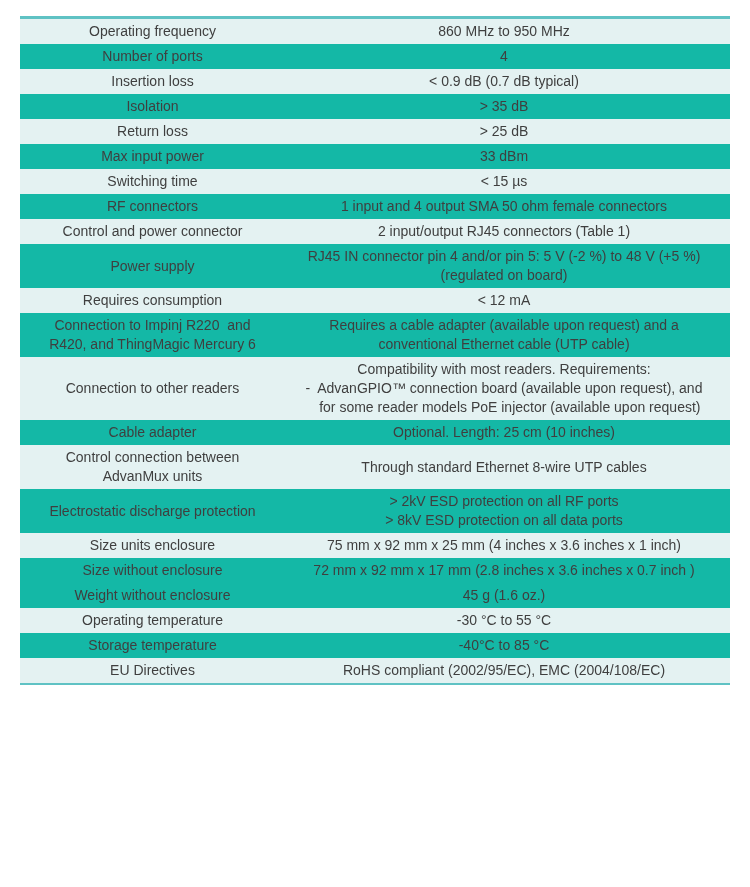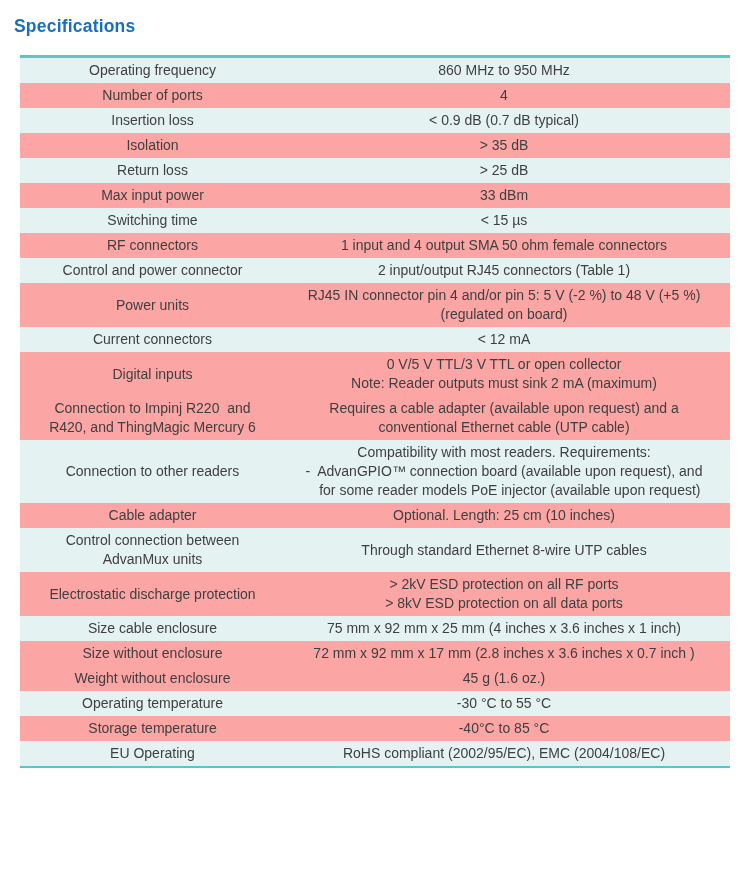--- a/index.html
+++ b/index.html
@@ -27,35 +27,34 @@
     width:710px;
     margin-left:20px;
     border-collapse:collapse;
     table-layout:fixed;
     border-top:3px solid var(--accent);
     border-bottom:2px solid var(--accent);
   }
   col.c1{width:263px;}
   col.c2{width:447px;}
   tr.alt{background:var(--rowbg);}
-  tr.plain{background:#fca5a5;}
+  tr.plain{background:#14b8a6;}
   td{
     vertical-align:middle;
     line-height:19px;
     white-space:pre-wrap;
     text-align:center;
   }
   td.label{padding:3px 8px 3px 10px;}
   td.value{padding:3px 8px 3px 3px;}
 </style>
 </head>
 <body>
 
 <div class="page">
-  <h2 class="page-title">Specifications</h2>
   <table class="spec-table">
     <colgroup>
         <col class="c1">
         <col class="c2">
       </colgroup>
     <tbody>
   <tr class="alt">
     <td class="label">Operating frequency</td>
     <td class="value">860 MHz to 950 MHz</td>
   </tr>
@@ -94,35 +93,30 @@
     <td class="label">RF connectors</td>
     <td class="value">1 input and 4 output SMA 50 ohm female connectors</td>
   </tr>
 
   <tr class="alt">
     <td class="label">Control and power connector</td>
     <td class="value">2 input/output RJ45 connectors (Table 1)</td>
   </tr>
 
   <tr class="plain">
-    <td class="label">Power units</td>
+    <td class="label">Power supply</td>
     <td class="value">RJ45 IN connector pin 4 and/or pin 5: 5 V (-2 %) to 48 V (+5 %)
 (regulated on board)</td>
   </tr>
 
   <tr class="alt">
-    <td class="label">Current connectors</td>
+    <td class="label">Requires consumption</td>
     <td class="value">&lt; 12 mA</td>
   </tr>
 
-  <tr class="plain">
-    <td class="label">Digital inputs</td>
-    <td class="value">0 V/5 V TTL/3 V TTL or open collector
-Note: Reader outputs must sink 2 mA (maximum)</td>
-  </tr>
 
 
   <tr class="plain">
     <td class="label">Connection to Impinj R220  and
 R420, and ThingMagic Mercury 6</td>
     <td class="value">Requires a cable adapter (available upon request) and a
 conventional Ethernet cable (UTP cable)</td>
   </tr>
 
   <tr class="alt">
@@ -143,21 +137,21 @@
     <td class="value">Through standard Ethernet 8-wire UTP cables</td>
   </tr>
 
   <tr class="plain">
     <td class="label">Electrostatic discharge protection</td>
     <td class="value">&gt; 2kV ESD protection on all RF ports
 &gt; 8kV ESD protection on all data ports</td>
   </tr>
 
   <tr class="alt">
-    <td class="label">Size cable enclosure</td>
+    <td class="label">Size units enclosure</td>
     <td class="value">75 mm x 92 mm x 25 mm (4 inches x 3.6 inches x 1 inch)</td>
   </tr>
 
   <tr class="plain">
     <td class="label">Size without enclosure</td>
     <td class="value">72 mm x 92 mm x 17 mm (2.8 inches x 3.6 inches x 0.7 inch )</td>
   </tr>
 
 
   <tr class="plain">
@@ -169,18 +163,18 @@
     <td class="label">Operating temperature</td>
     <td class="value">-30 °C to 55 °C</td>
   </tr>
 
   <tr class="plain">
     <td class="label">Storage temperature</td>
     <td class="value">-40°C to 85 °C</td>
   </tr>
 
   <tr class="alt">
-    <td class="label">EU Operating</td>
+    <td class="label">EU Directives</td>
     <td class="value">RoHS compliant (2002/95/EC), EMC (2004/108/EC)</td>
   </tr>
 </tbody>
   </table>
 </div>
 
 </body></html>

